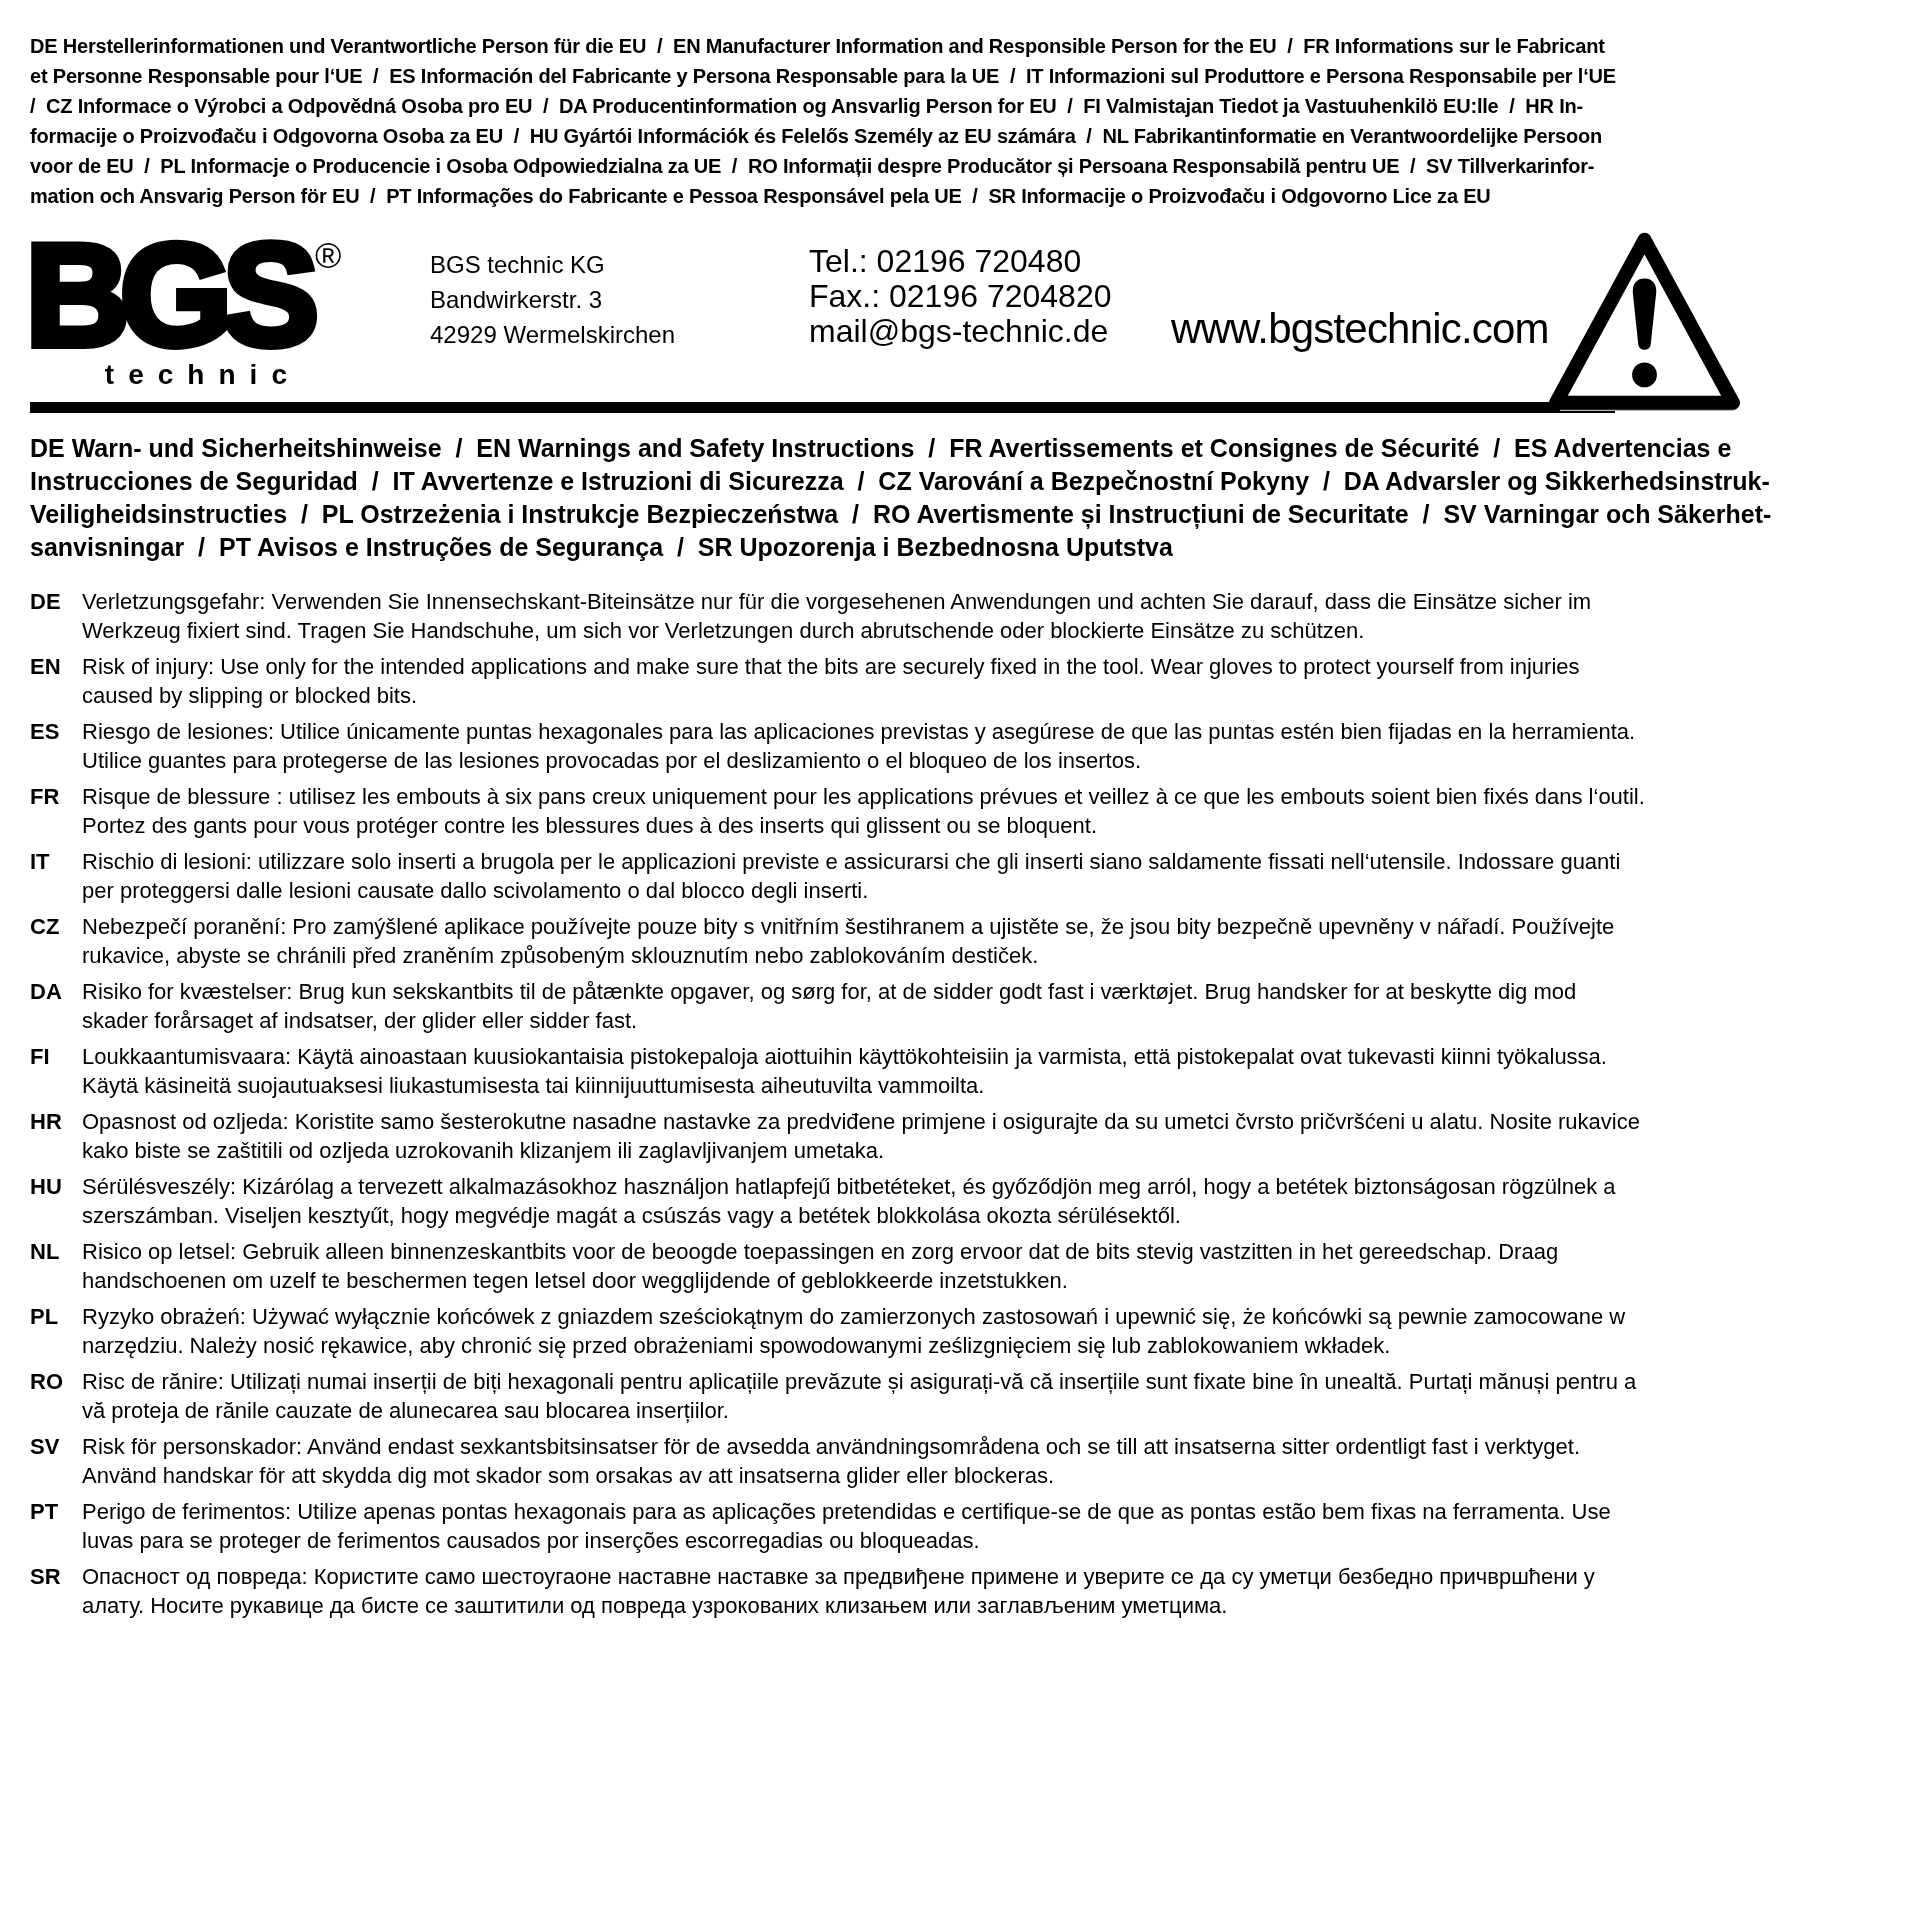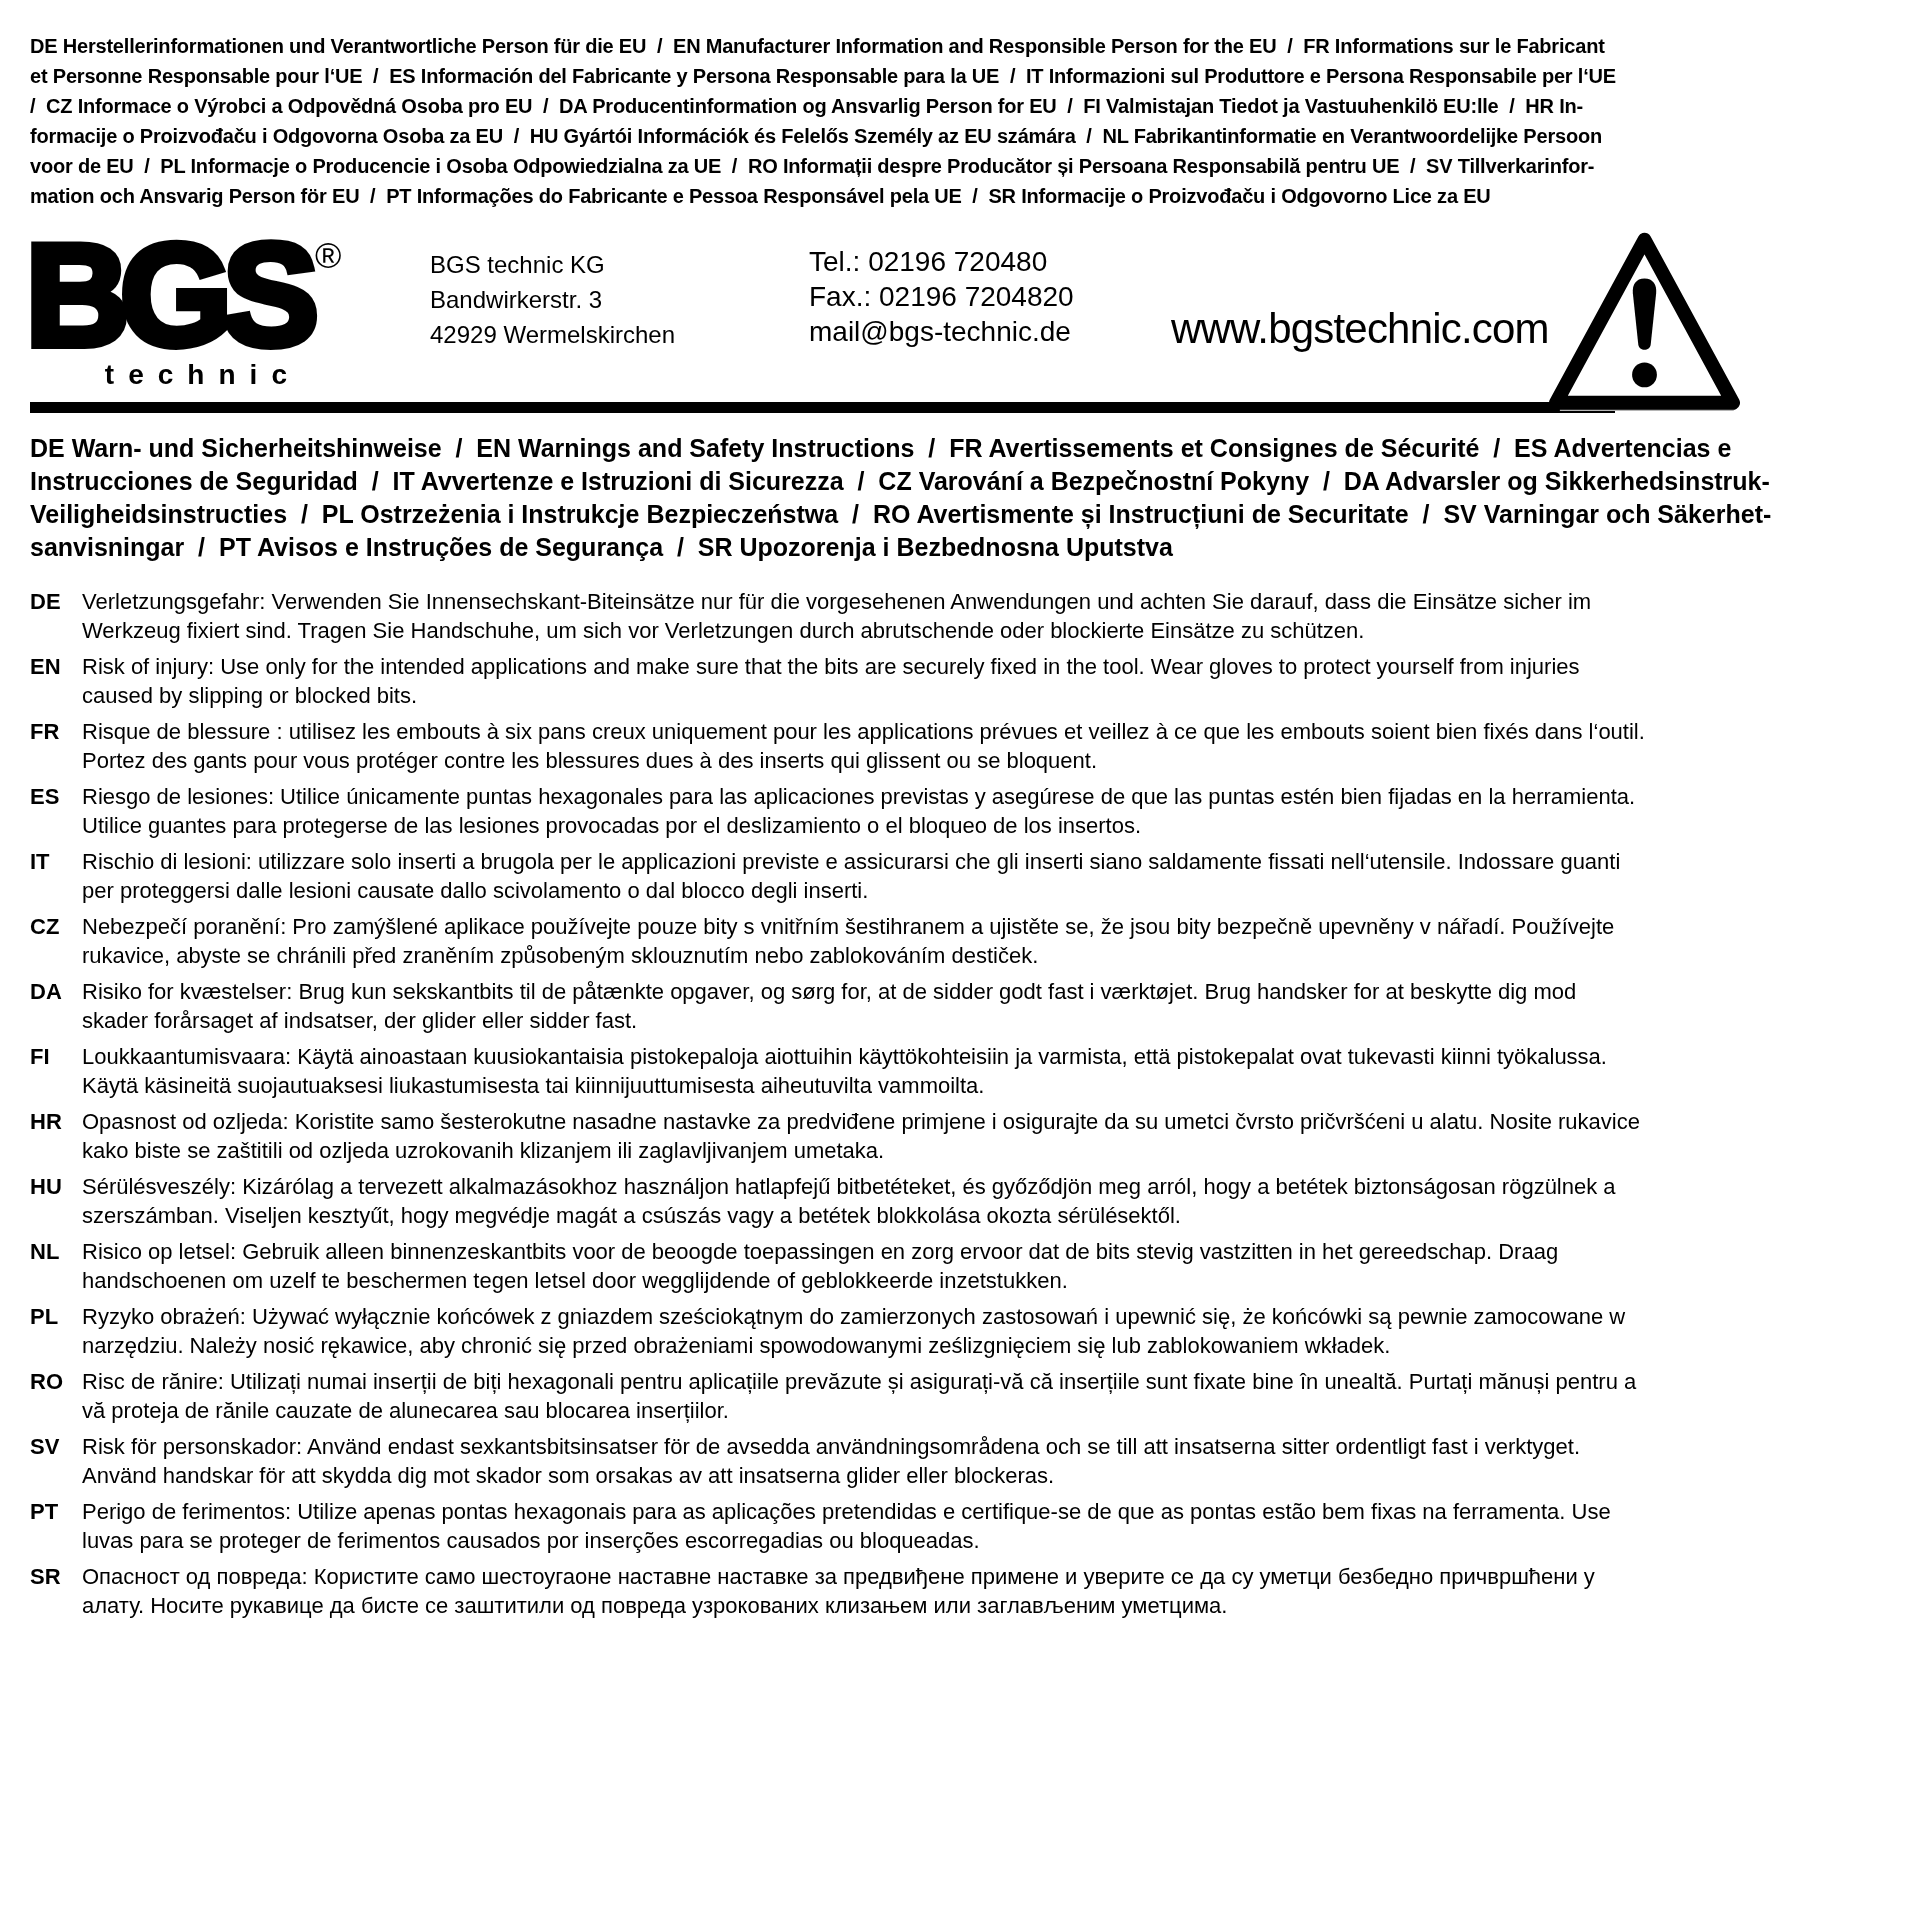--- a/index.html
+++ b/index.html
@@ -7,21 +7,21 @@
   .page{padding:31px 31px 0 30px;box-sizing:border-box;width:1676px;}
 
   
   .h1block{margin:0;}
   .h1line{font-weight:bold;font-size:20px;line-height:30px;white-space:pre;letter-spacing:-0.2px;}
 
   
   .brand{display:flex;align-items:flex-start;margin-top:15.6px;height:163px;}
   .logo{width:321px;flex:0 0 321px;height:162px;}
   .addr{margin-left:79px;margin-top:20px;font-size:24px;line-height:35px;width:379px;flex:0 0 379px;}
-  .contact{margin-top:17px;font-size:28px;line-height:35px;width:362px;flex:0 0 362px;}
+  .contact{margin-top:17px;font-size:32px;line-height:35px;width:362px;flex:0 0 362px;}
   .website{font-weight:normal;font-size:42px;letter-spacing:-0.8px;margin-top:78px;white-space:nowrap;}
   .tri{margin-left:auto;margin-right:0;width:191px;flex:0 0 191px;}
 
   .divider{height:11px;background:#000;width:1585px;margin-top:12.5px;}
 
   
   .h2block{margin-top:18.7px;}
   .h2line{font-weight:bold;font-size:25px;line-height:33px;white-space:pre;}
 
   
@@ -90,26 +90,26 @@
   <div class="warnings">
       <div class="warn-row">
       <span class="code">DE</span>
       <p class="warn-text">Verletzungsgefahr: Verwenden Sie Innensechskant-Biteinsätze nur für die vorgesehenen Anwendungen und achten Sie darauf, dass die Einsätze sicher im Werkzeug fixiert sind. Tragen Sie Handschuhe, um sich vor Verletzungen durch abrutschende oder blockierte Einsätze zu schützen.</p>
     </div>
       <div class="warn-row">
       <span class="code">EN</span>
       <p class="warn-text">Risk of injury: Use only for the intended applications and make sure that the bits are securely fixed in the tool. Wear gloves to protect yourself from injuries caused by slipping or blocked bits.</p>
     </div>
       <div class="warn-row">
+      <span class="code">ES</span>
+      <p class="warn-text">Riesgo de lesiones: Utilice únicamente puntas hexagonales para las aplicaciones previstas y asegúrese de que las puntas estén bien fijadas en la herramienta. Utilice guantes para protegerse de las lesiones provocadas por el deslizamiento o el bloqueo de los insertos.</p>
+    </div>
+      <div class="warn-row">
       <span class="code">FR</span>
       <p class="warn-text">Risque de blessure : utilisez les embouts à six pans creux uniquement pour les applications prévues et veillez à ce que les embouts soient bien fixés dans l‘outil. Portez des gants pour vous protéger contre les blessures dues à des inserts qui glissent ou se bloquent.</p>
-    </div>
-      <div class="warn-row">
-      <span class="code">ES</span>
-      <p class="warn-text">Riesgo de lesiones: Utilice únicamente puntas hexagonales para las aplicaciones previstas y asegúrese de que las puntas estén bien fijadas en la herramienta. Utilice guantes para protegerse de las lesiones provocadas por el deslizamiento o el bloqueo de los insertos.</p>
     </div>
       <div class="warn-row">
       <span class="code">IT</span>
       <p class="warn-text">Rischio di lesioni: utilizzare solo inserti a brugola per le applicazioni previste e assicurarsi che gli inserti siano saldamente fissati nell‘utensile. Indossare guanti per proteggersi dalle lesioni causate dallo scivolamento o dal blocco degli inserti.</p>
     </div>
       <div class="warn-row">
       <span class="code">CZ</span>
       <p class="warn-text">Nebezpečí poranění: Pro zamýšlené aplikace používejte pouze bity s vnitřním šestihranem a ujistěte se, že jsou bity bezpečně upevněny v nářadí. Používejte rukavice, abyste se chránili před zraněním způsobeným sklouznutím nebo zablokováním destiček.</p>
     </div>
       <div class="warn-row">

